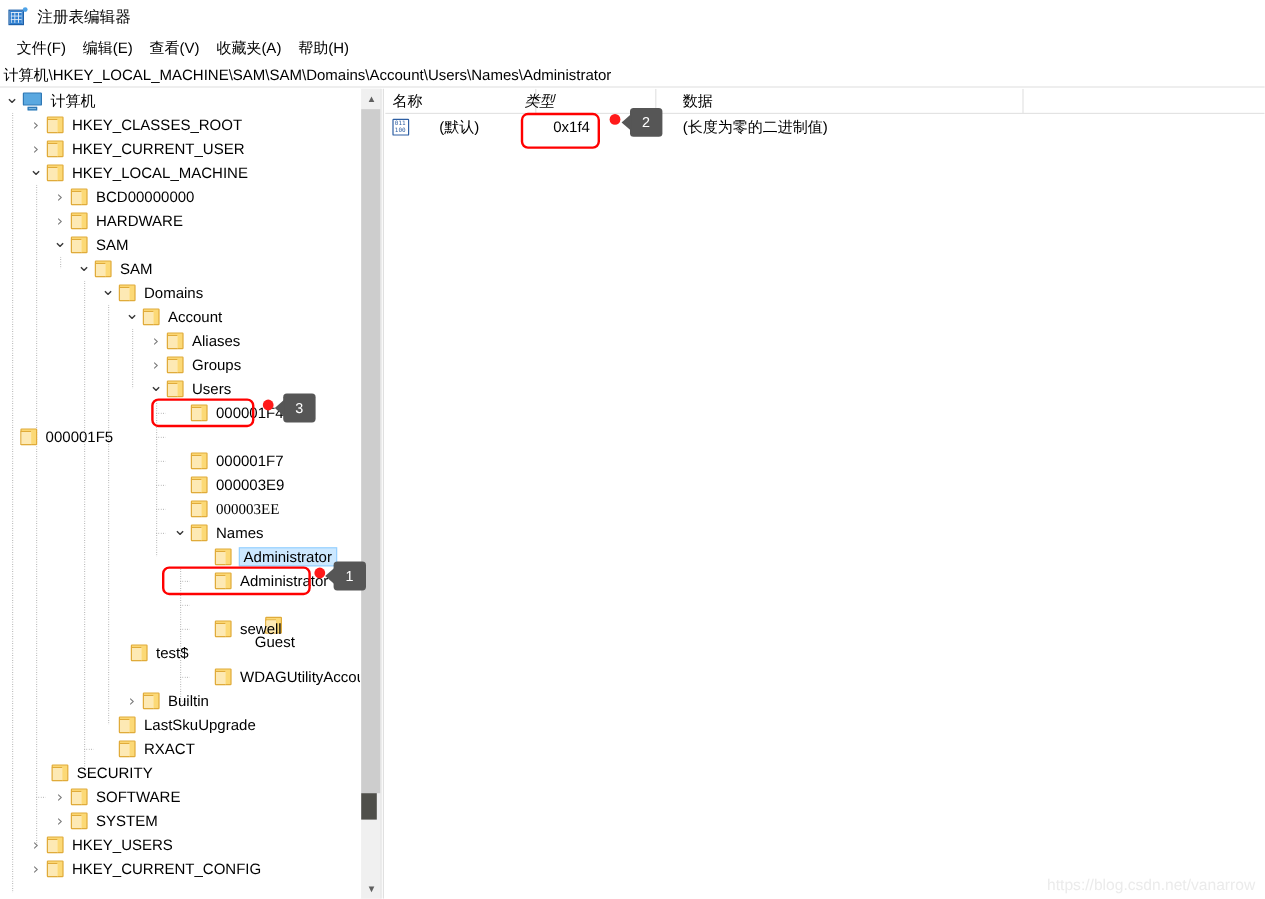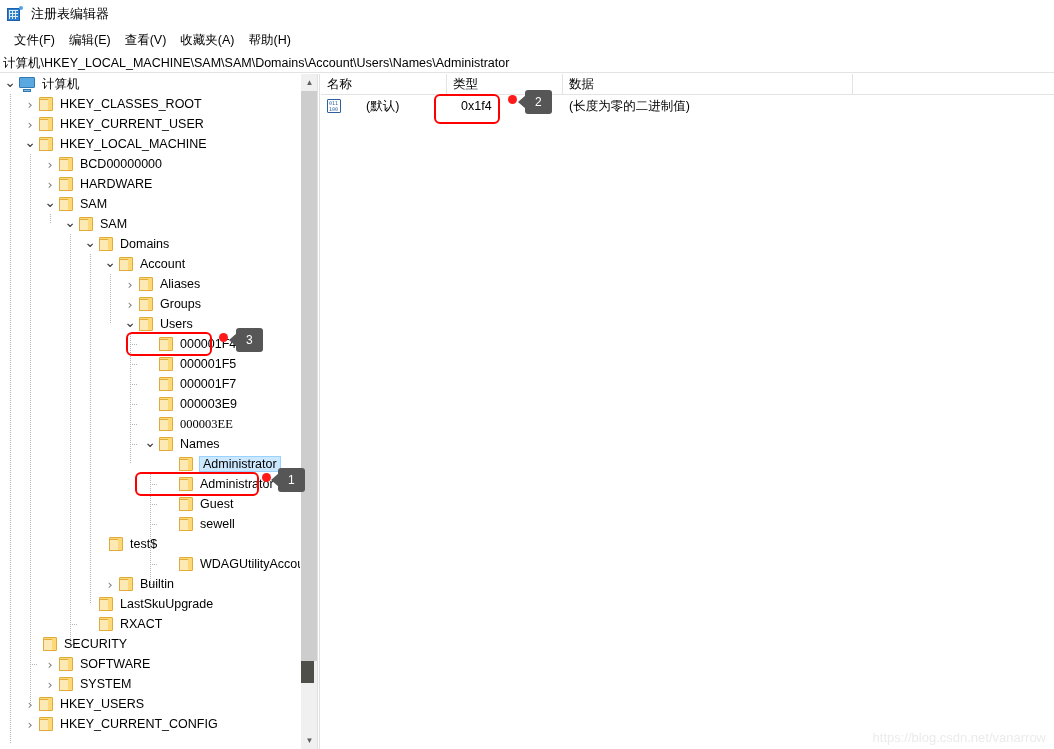--- a/index.html
+++ b/index.html
@@ -462,53 +462,53 @@
           <span class="label">Users</span>
         </div>
         <div class="tree-row" style="padding-left: 142px;">
           <span class="twisty empty"></span>
           <span class="folder">
             <span class="back"></span>
             <span class="front"></span>
           </span>
           <span class="label">000001F4</span>
         </div>
+        <div class="tree-row" style="">
+          <span class="twisty empty"></span>
+          <span class="folder">
+            <span class="back"></span>
+            <span class="front"></span>
+          </span>
+          <span class="label">000001F5</span>
+        </div>
         <div class="tree-row" style="padding-left: 142px;">
           <span class="twisty empty"></span>
           <span class="folder">
             <span class="back"></span>
             <span class="front"></span>
           </span>
-          <span class="label">000001F5</span>
+          <span class="label">000001F7</span>
         </div>
         <div class="tree-row" style="padding-left: 142px;">
           <span class="twisty empty"></span>
           <span class="folder">
             <span class="back"></span>
             <span class="front"></span>
           </span>
-          <span class="label">000001F7</span>
+          <span class="label">000003E9</span>
+        </div>
+        <div class="tree-row" style="padding-left: 142px; font-family: Liberation Serif, serif;">
+          <span class="twisty empty"></span>
+          <span class="folder">
+            <span class="back"></span>
+            <span class="front"></span>
+          </span>
+          <span class="label">000003EE</span>
         </div>
         <div class="tree-row" style="padding-left: 142px;">
-          <span class="twisty empty"></span>
-          <span class="folder">
-            <span class="back"></span>
-            <span class="front"></span>
-          </span>
-          <span class="label">000003E9</span>
-        </div>
-        <div class="tree-row" style="padding-left: 142px; font-family: Liberation Serif, serif;">
-          <span class="twisty empty"></span>
-          <span class="folder">
-            <span class="back"></span>
-            <span class="front"></span>
-          </span>
-          <span class="label">000003EE</span>
-        </div>
-        <div class="tree-row" style="padding-left: 142px;">
           <span class="twisty expanded" style="font-size: 14px; margin-top: -5px;">⌄</span>
           <span class="folder">
             <span class="back"></span>
             <span class="front"></span>
           </span>
           <span class="label">Names</span>
         </div>
         <div class="tree-row selected" style="padding-left: 162px;">
           <span class="twisty empty"></span>
           <span class="folder">
@@ -518,21 +518,21 @@
           <span class="label">Administrator</span>
         </div>
         <div class="tree-row" style="padding-left: 162px;">
           <span class="twisty empty"></span>
           <span class="folder">
             <span class="back"></span>
             <span class="front"></span>
           </span>
           <span class="label">Administrator</span>
         </div>
-        <div class="tree-row" style="padding-left: 162px;">
+        <div class="tree-row" style="padding-left: 162px; flex-direction: column;">
           <span class="twisty empty"></span>
           <span class="folder">
             <span class="back"></span>
             <span class="front"></span>
           </span>
           <span class="label">Guest</span>
         </div>
         <div class="tree-row" style="padding-left: 162px;">
           <span class="twisty empty"></span>
           <span class="folder">
@@ -631,21 +631,21 @@
       <div class="sb-marker" style="top:570px;"></div>
     </div>
     <div class="sb-btn sb-down">▼</div>
   </div>
 
   <div class="splitter"></div>
 
   <div class="list-panel">
     <div class="col-header">
       <div class="col-h" style="left:0; width:126px;">名称</div>
-      <div class="col-h" style="left:126px; width:116px;">类型</div>
+      <div class="col-h" style="left:110px; width:116px;font-style:italic;">类型</div>
       <div class="col-h last" style="left:242px; width:290px;">数据</div>
     </div>
 
     <div class="list-row">
       <div class="cell" style="left:0; width:126px;gap:20px;">
         <span class="val-icon">
           <span class="b1">011</span>
             <span class="b2">100</span>
         </span>
         <span>(默认)</span>

